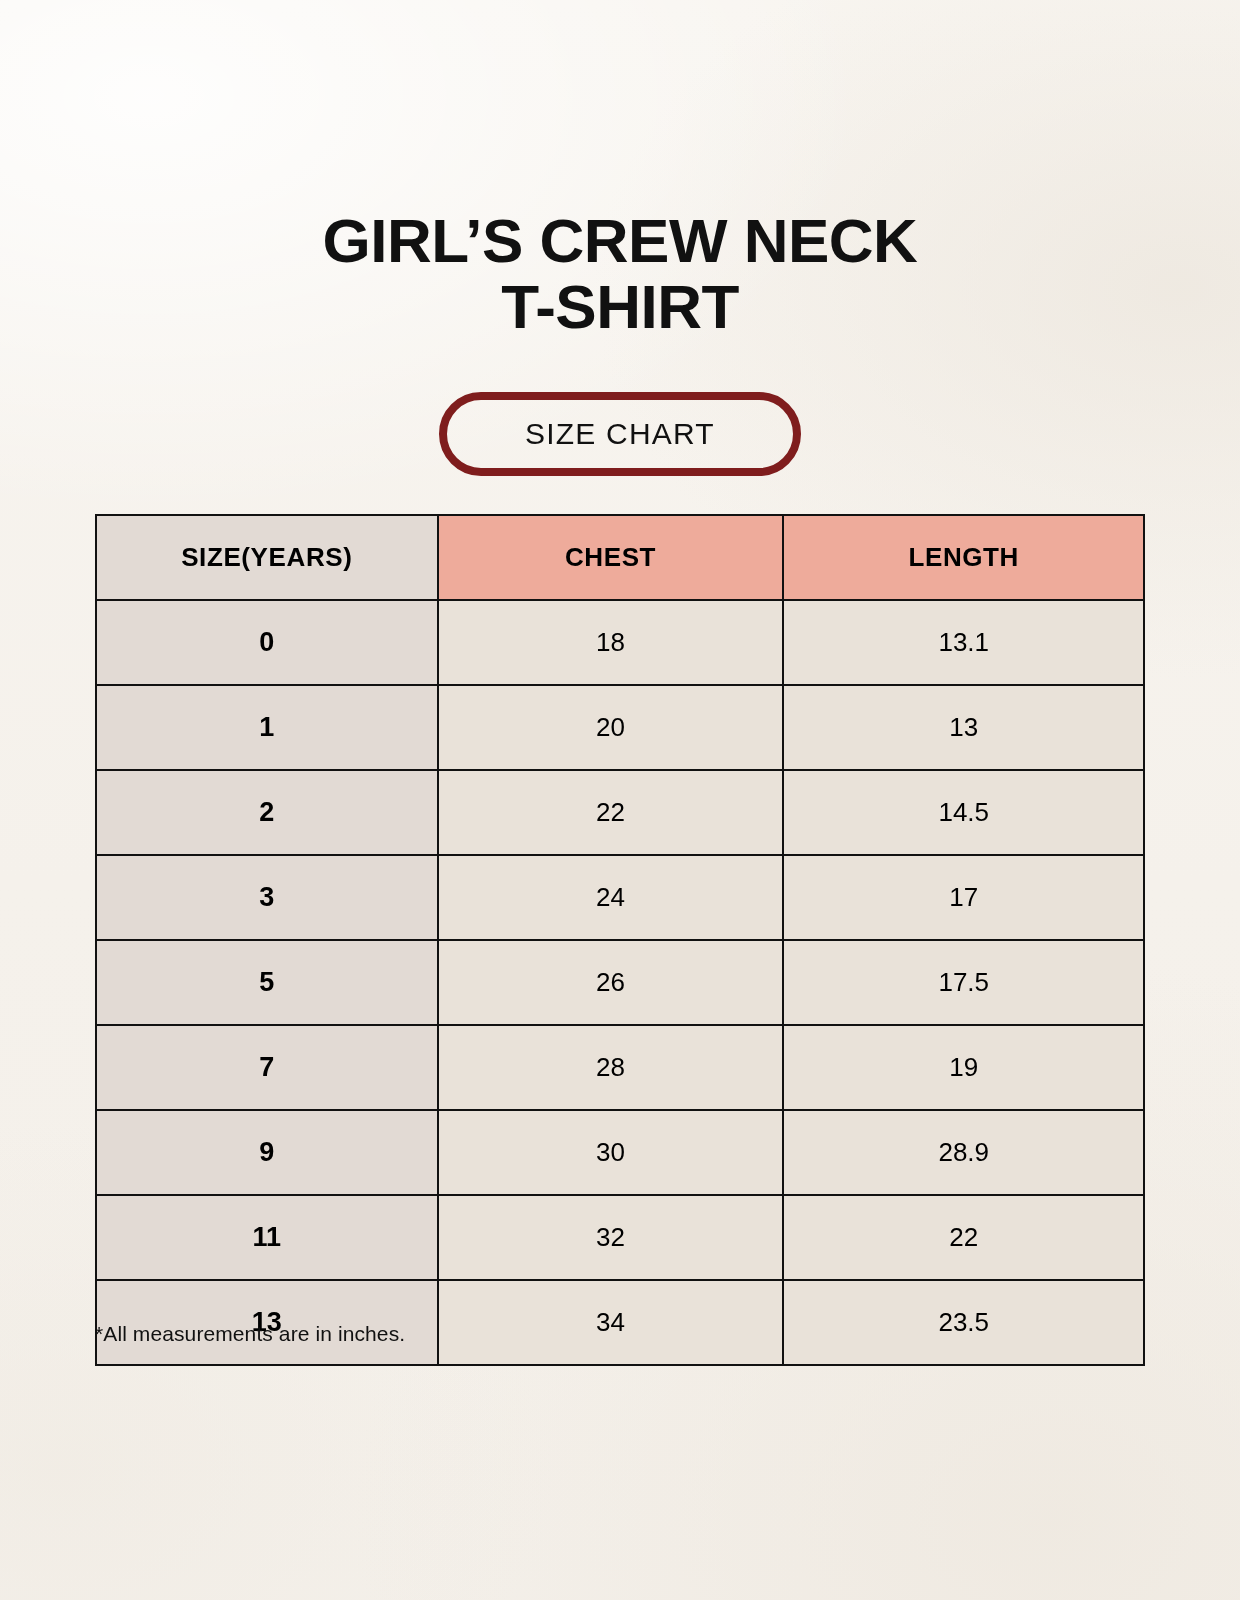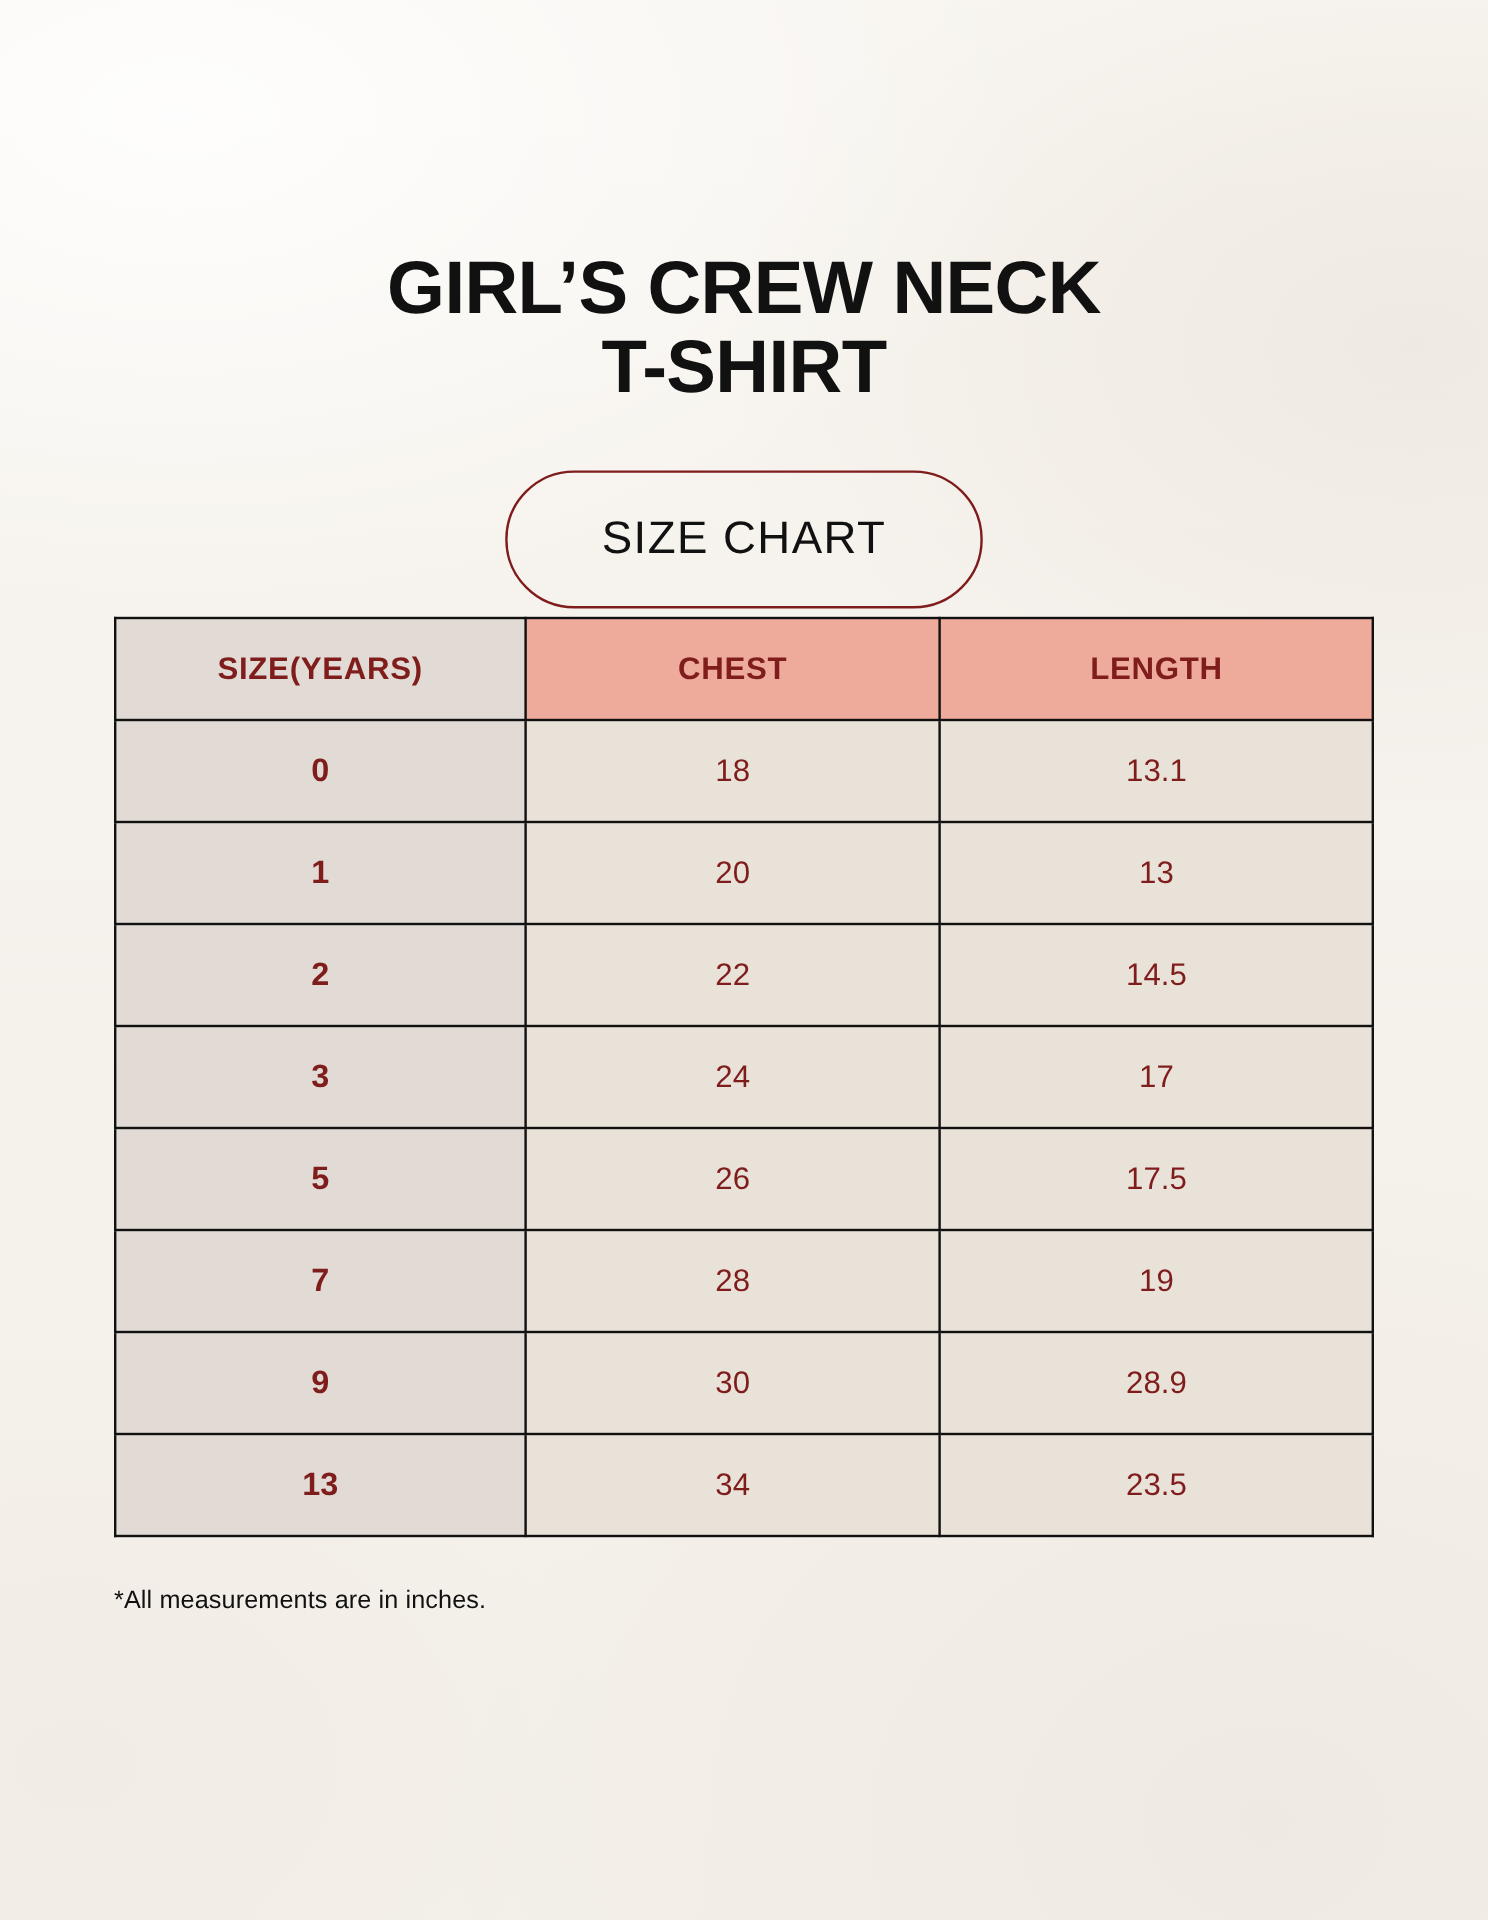--- a/index.html
+++ b/index.html
@@ -55,24 +55,24 @@
 
   .badge-wrap {
     position: absolute;
     top: 392px;
     left: 0;
     right: 0;
     display: flex;
     justify-content: center;
   }
   .badge {
-    border: 2px solid #7f1d1d;
+    border: 8px solid #7f1d1d;
     border-radius: 60px;
-    padding: 34px 78px;
-    font-size: 38px;
+    padding: 17px 78px;
+    font-size: 30px;
     font-weight: 500;
     letter-spacing: 1.2px;
     color: #111111;
     background: transparent;
   }
 
   .table-wrap {
     position: absolute;
     top: 514px;
     left: 95px;
@@ -83,21 +83,21 @@
     width: 100%;
     table-layout: fixed;
   }
   table.size-chart th,
   table.size-chart td {
     border: 2px solid #111111;
     height: 81px;
     text-align: center;
     vertical-align: middle;
     font-size: 26px;
-    color: #7f1d1d;
+    color: #000000;
   }
   table.size-chart col.c-size { width: 32.6%; }
   table.size-chart col.c-chest { width: 33.0%; }
   table.size-chart col.c-length { width: 34.4%; }
 
   thead th {
     font-size: 27px;
     font-weight: 700;
     letter-spacing: 0.6px;
   }
@@ -185,20 +185,25 @@
           <td class="col-size">7</td>
           <td class="col-val">28</td>
           <td class="col-val">19</td>
         </tr>
         <tr>
           <td class="col-size">9</td>
           <td class="col-val">30</td>
           <td class="col-val">28.9</td>
         </tr>
         <tr>
+          <td class="col-size">11</td>
+          <td class="col-val">32</td>
+          <td class="col-val">22</td>
+        </tr>
+        <tr>
           <td class="col-size">13</td>
           <td class="col-val">34</td>
           <td class="col-val">23.5</td>
         </tr>
       </tbody>
     </table>
   </div>
 
   <div class="footnote">*All measurements are in inches.</div>
 </div>

